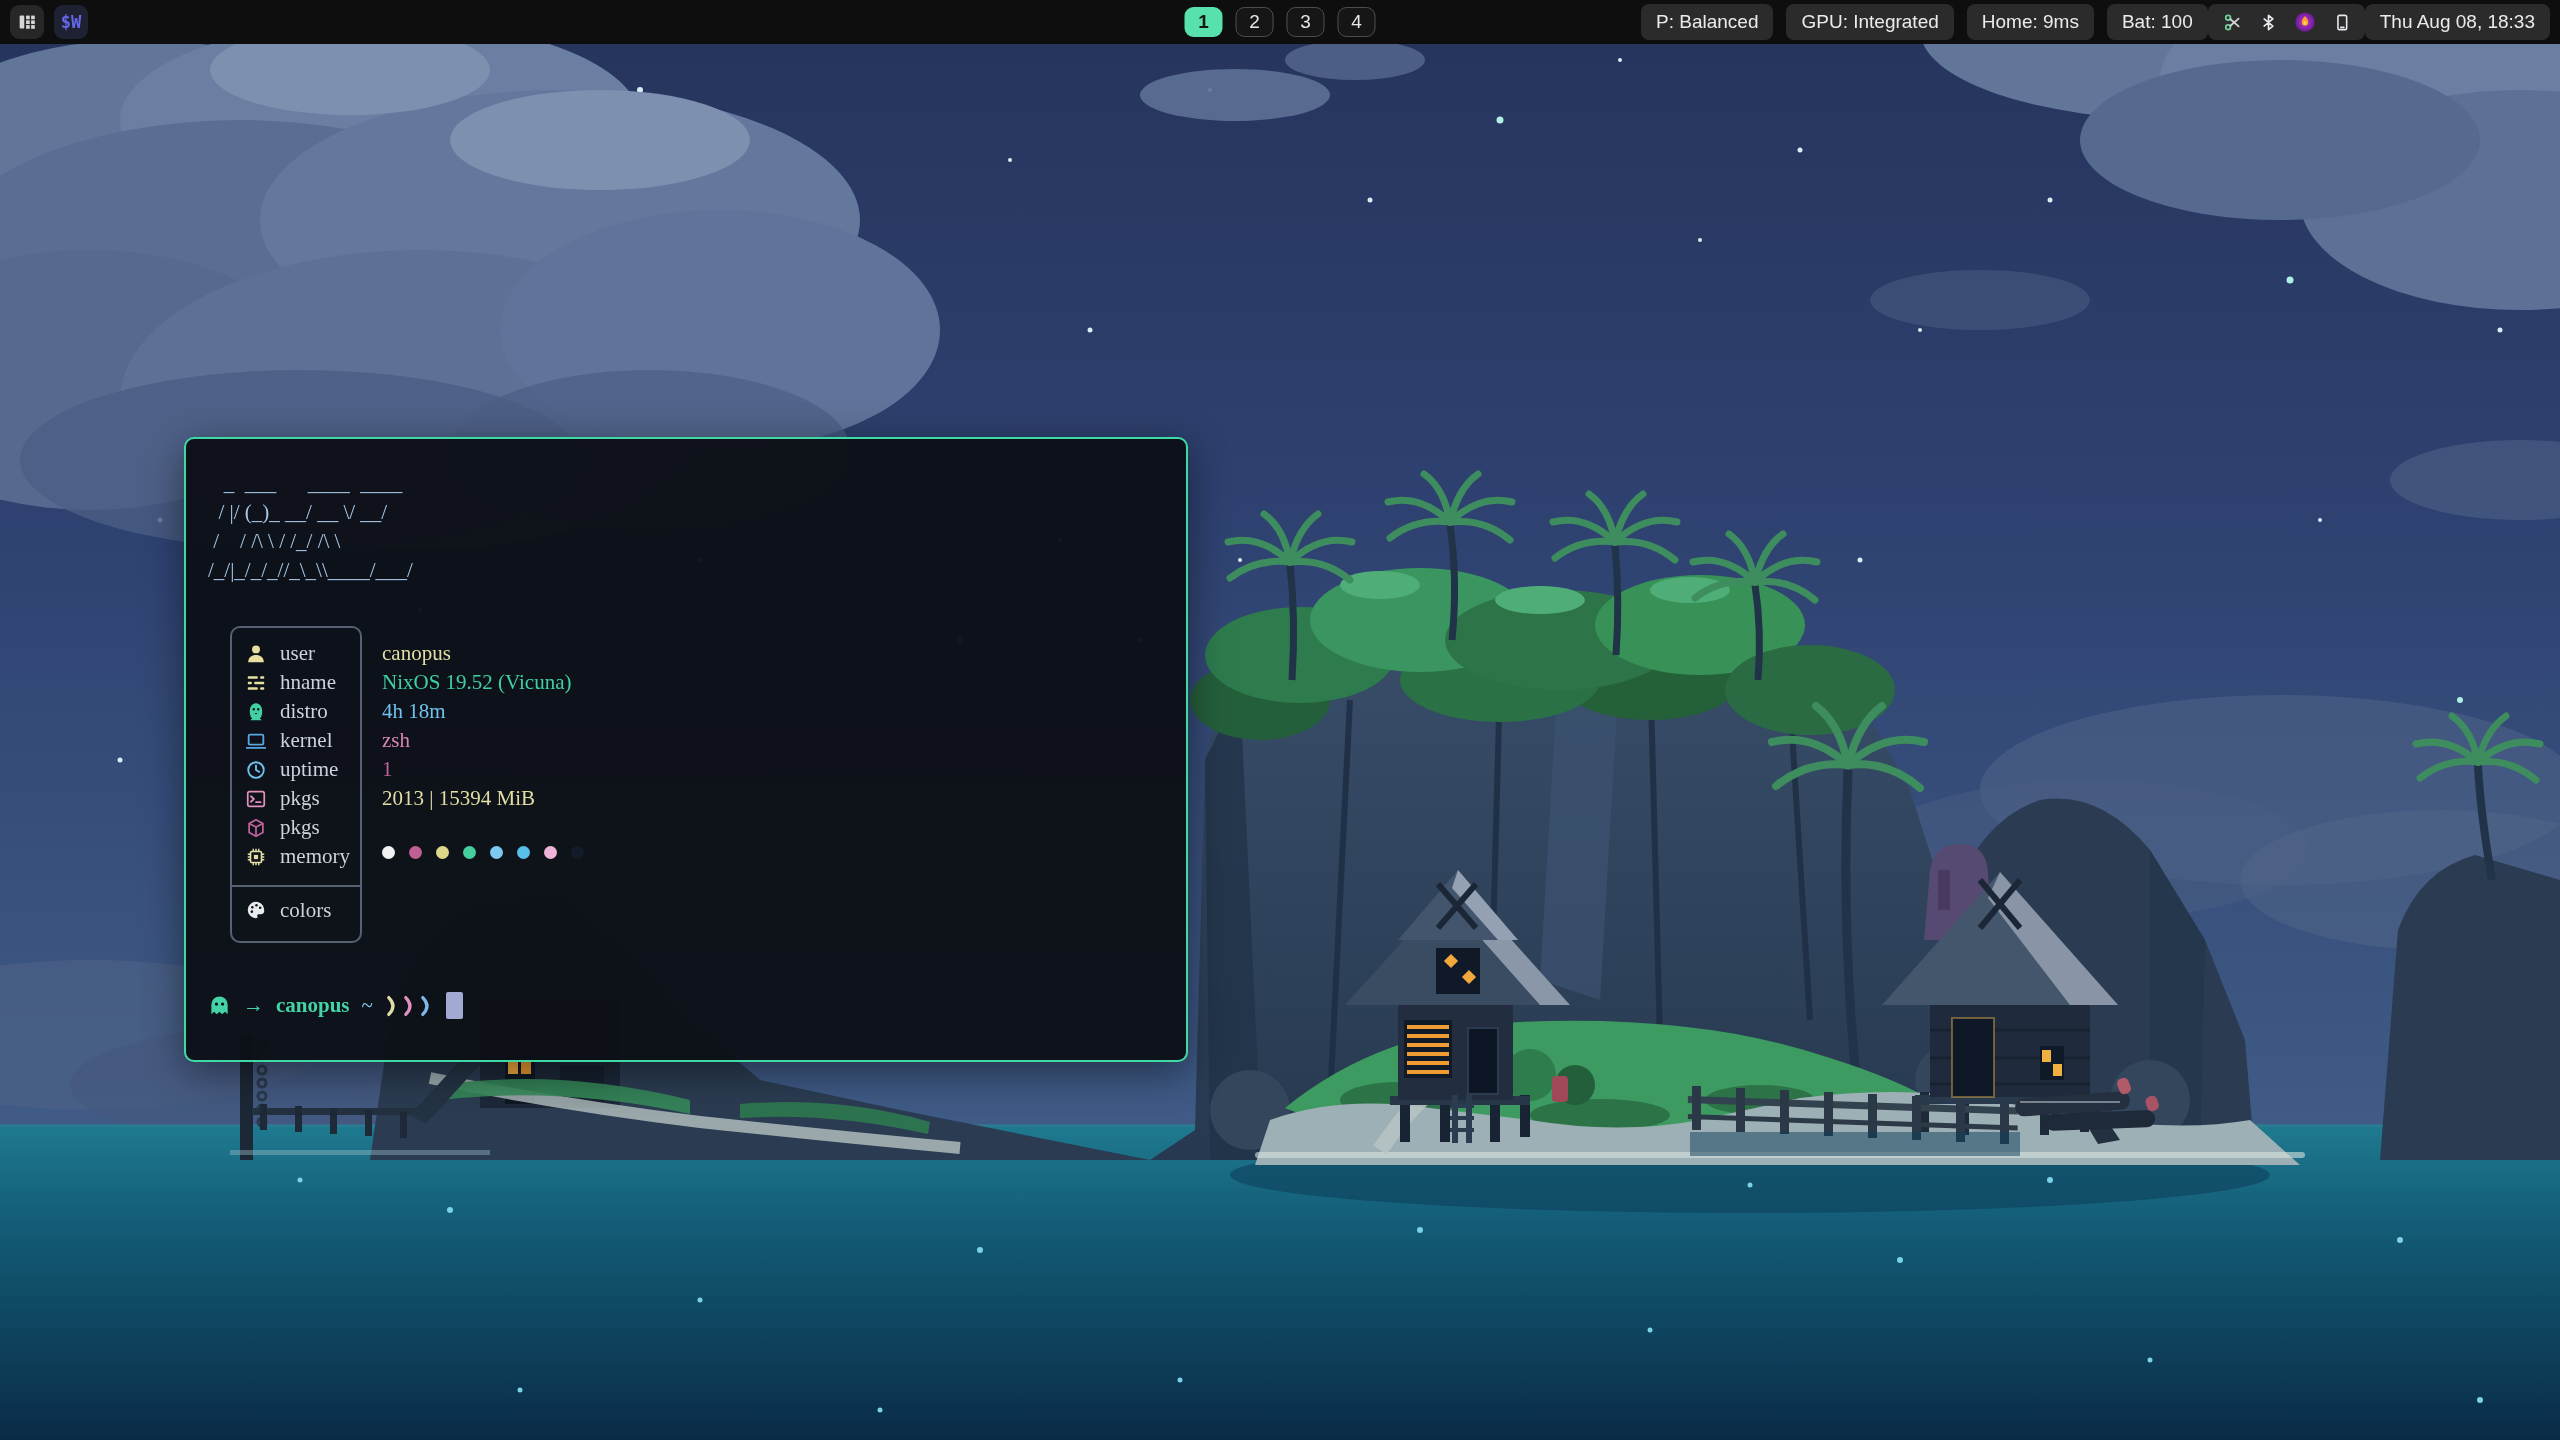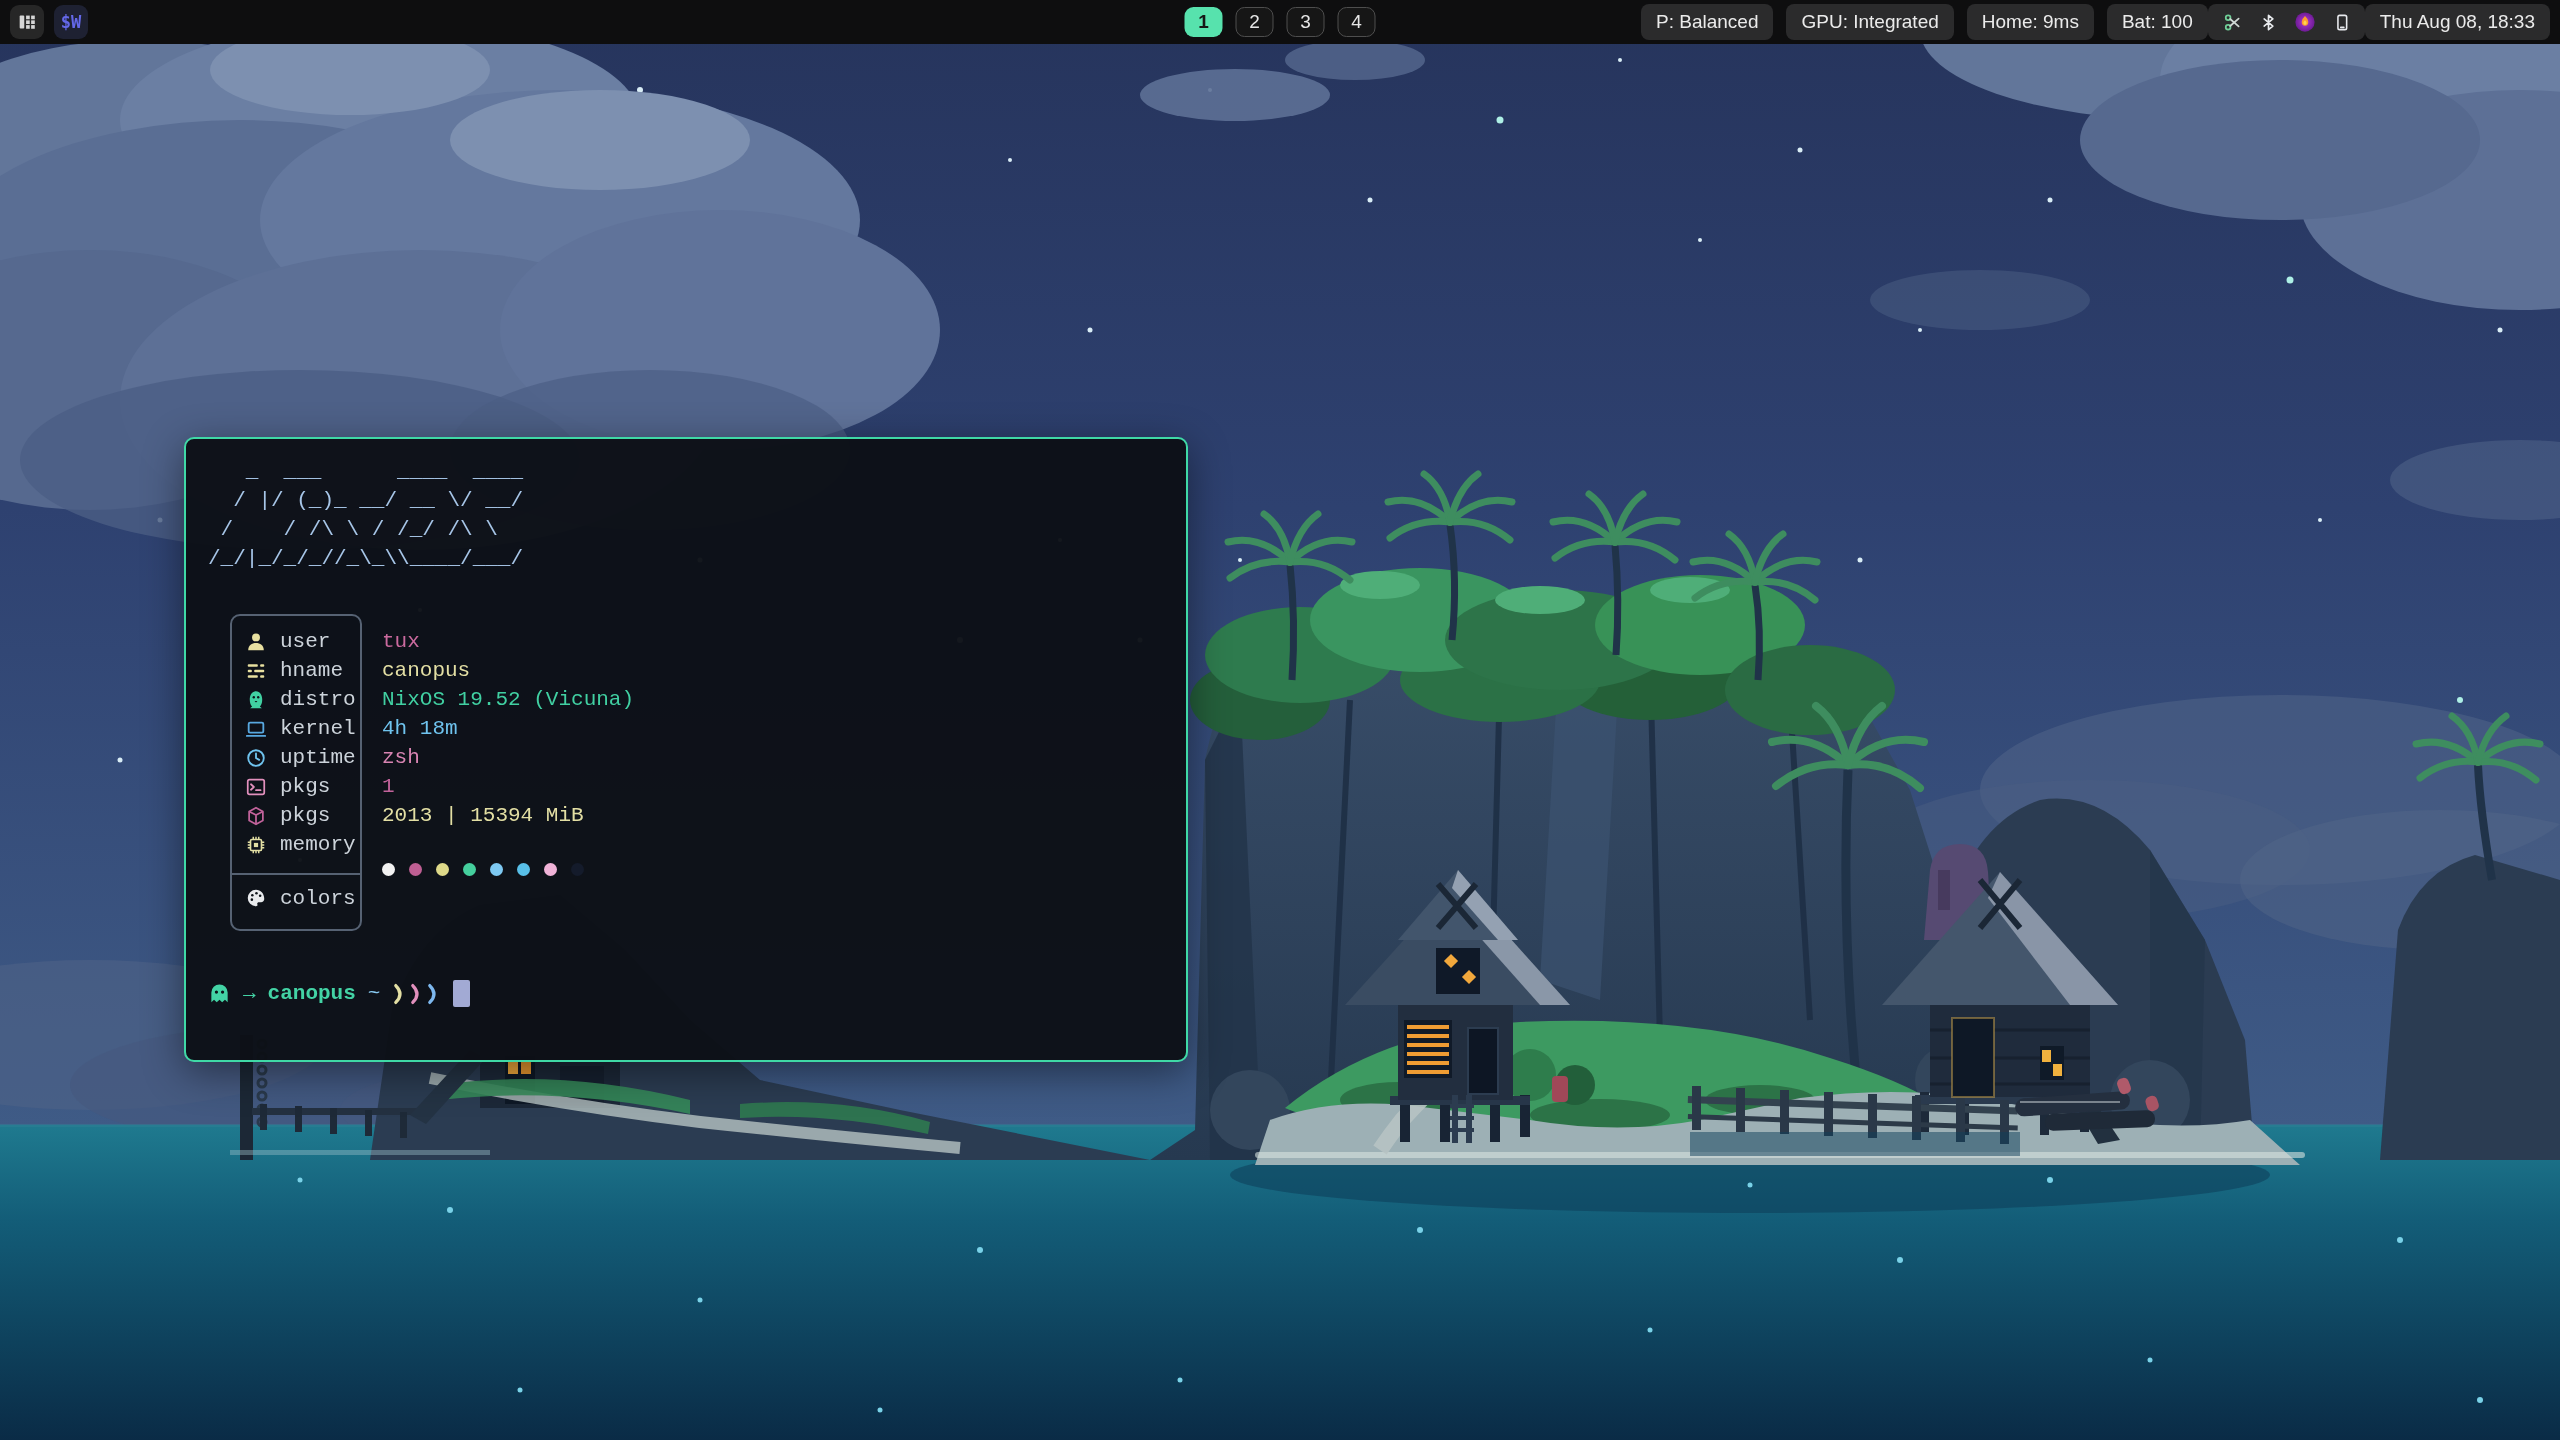--- a/index.html
+++ b/index.html
@@ -17,22 +17,22 @@
   .ws-btn{width:38px;height:30px;border-radius:9px;background:#161616;border:1px solid #4e4e4e;color:#e6e6e6;
     font-size:19px;display:flex;align-items:center;justify-content:center;box-sizing:border-box;}
   .ws-btn.active{border:none;color:#161616;font-weight:bold;}
   .tb-right{margin-left:auto;display:flex;align-items:center;}
   .pill{background:#2b2b2c;border-radius:8px;color:#ebebeb;font-size:19px;padding:7px 15px;white-space:nowrap;}
   .tray{display:flex;align-items:center;gap:16px;padding:7px 14px;}
 
   
   .terminal{position:absolute;left:184px;top:437px;width:1004px;height:625px;box-sizing:border-box;
     background:rgba(12,16,22,0.965);border:2px solid #3fd9a6;border-radius:10px;z-index:5;
-    font-family:Liberation Mono, monospace;font-size:21px;line-height:29px;color:#ccd3da;
-    padding:18px 22px;box-shadow:0 10px 40px rgba(0,0,0,.45);}
+    font-family:Liberation Serif, serif;font-size:21px;line-height:29px;color:#ccd3da;
+    padding:30px 22px;box-shadow:0 10px 40px rgba(0,0,0,.45);}
   .ascii{margin:0;font:inherit;white-space:pre;}
   .fetch{display:flex;align-items:flex-start;margin-top:41px;}
   .fetch-box{margin-left:22px;width:132px;box-sizing:border-box;border:2px solid #566273;border-radius:10px;
     padding:11px 0 8px 0;}
   .frow{height:29px;display:flex;align-items:center;padding-left:13px;}
   .frow .ric{width:22px;height:22px;flex:none;display:flex;align-items:center;justify-content:center;}
   .frow .rlabel{margin-left:13px;}
   .fdivider{border-top:2px solid #566273;margin-top:14px;}
   .frow.colors-row{height:46px;}
   .fetch-values{margin-left:20px;padding-top:13px;flex:1;}
@@ -550,21 +550,20 @@
                 <circle cx="12.5" cy="6.8" r="1.4" fill="#0e1319"></circle>
                 <circle cx="16.5" cy="9.5" r="1.4" fill="#0e1319"></circle>
                 <circle cx="7.5" cy="13.8" r="1.4" fill="#0e1319"></circle>
               </svg>
           </span>
             <span class="rlabel">colors</span>
         </div>
       </div>
 
       <div class="fetch-values">
-        <div class="vrow" style="color: rgb(202, 106, 158);">tux</div>
         <div class="vrow" style="color: rgb(227, 223, 164);">canopus</div>
         <div class="vrow" style="color: rgb(65, 208, 162);">NixOS 19.52 (Vicuna)</div>
         <div class="vrow" style="color: rgb(111, 195, 238);">4h 18m</div>
         <div class="vrow" style="color: rgb(216, 132, 178); text-align: center;">zsh</div>
         <div class="vrow" style="color: rgb(194, 99, 155);">1</div>
         <div class="vrow" style="color: rgb(227, 223, 164);">2013 | 15394 MiB</div>
         <div class="dots-row">
 
         <span class="dot" style="background: rgb(242, 242, 242);"></span>
             <span class="dot" style="background: rgb(191, 95, 147);"></span>

